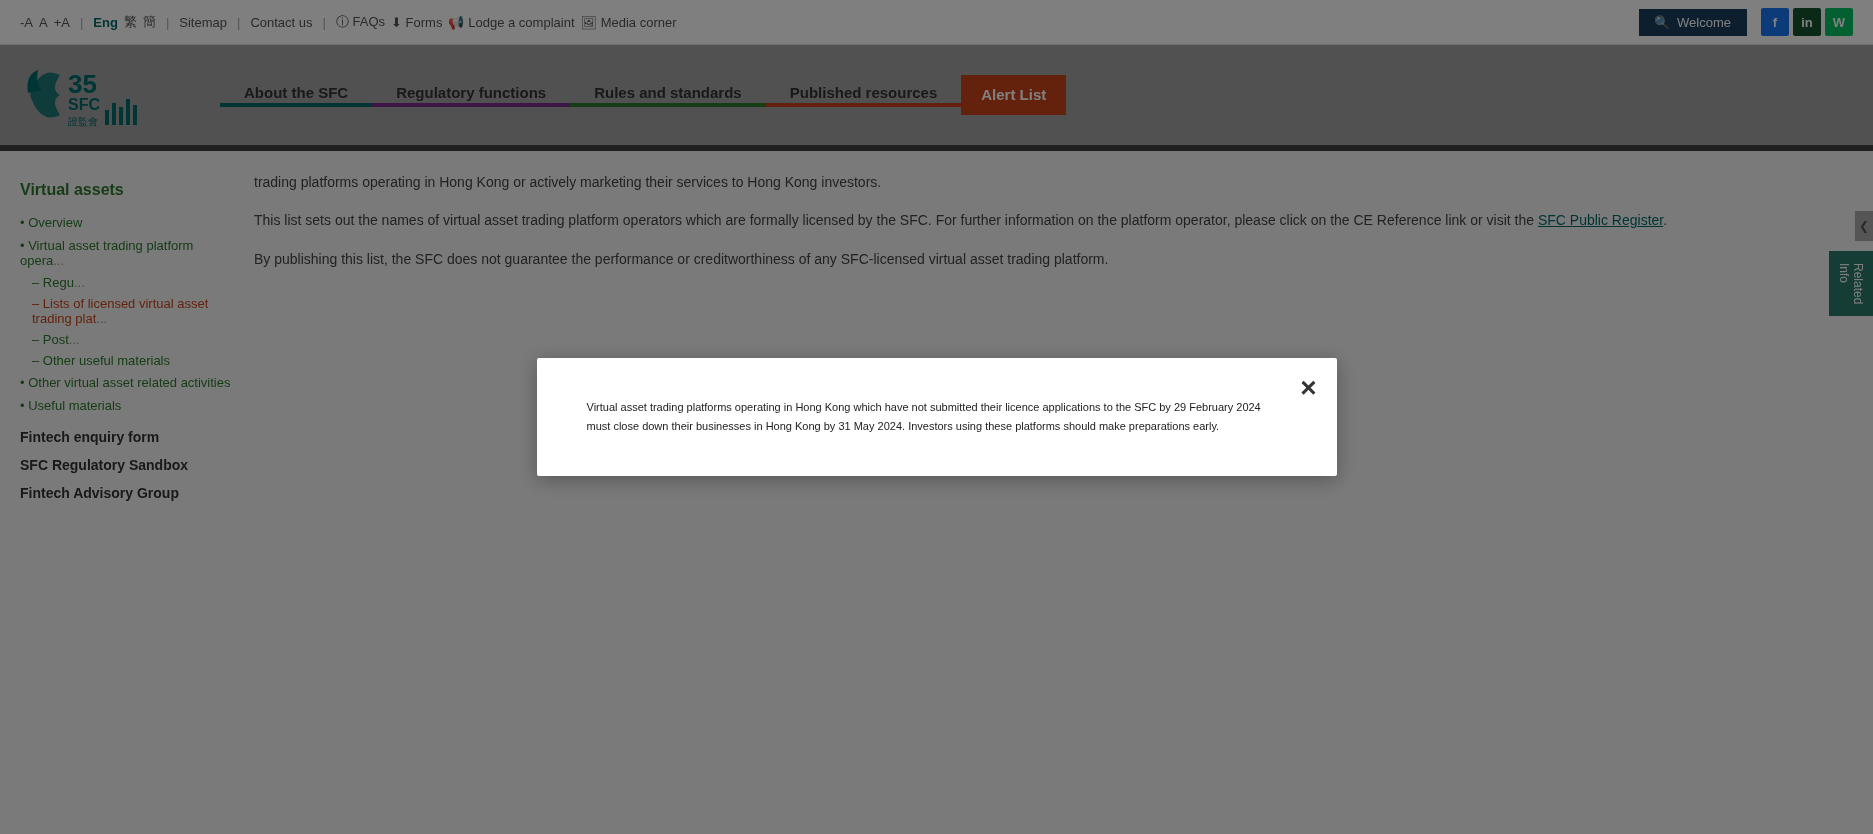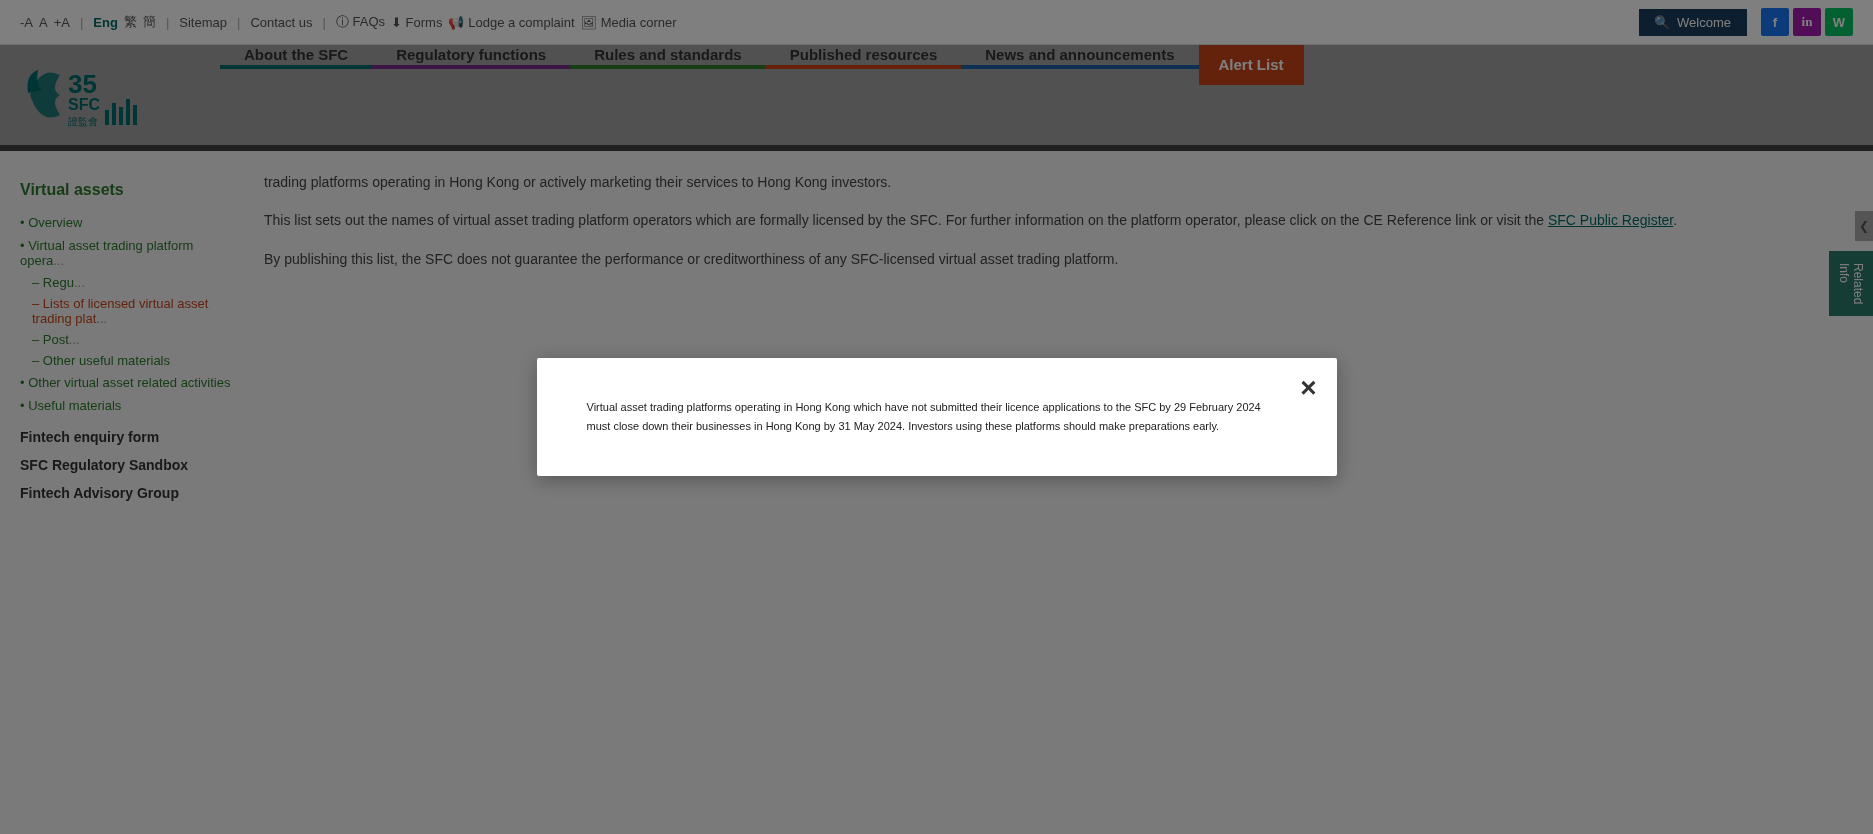--- a/index.html
+++ b/index.html
@@ -35,21 +35,21 @@
     .social-icon {
       width: 28px; height: 28px;
       display: flex; align-items: center; justify-content: center;
       border-radius: 2px;
       font-size: 13px;
       font-weight: bold;
       color: #fff;
       cursor: pointer;
     }
     .fb { background: #1877f2; }
-    .li { background: #a21caf; font-family: Liberation Serif, serif; }
+    .li { background: #14532d; }
     .wc { background: #07c160; }
 
     
     .header {
       background: #a3a3a3;
       border-bottom: 6px solid #404040;
     }
     .header-inner {
       display: flex;
       align-items: stretch;
@@ -61,21 +61,21 @@
       min-width: 220px;
     }
     .logo-img {
       width: 140px;
       height: 80px;
       display: flex;
       align-items: center;
     }
     .nav-area {
       display: flex;
-      align-items: flex-start;
+      align-items: center;
       flex: 1;
     }
     .nav-item {
       display: flex;
       align-items: center;
       justify-content: center;
       text-align: center;
       padding: 0 24px;
       font-size: 15px;
       font-weight: bold;
@@ -104,21 +104,21 @@
       font-weight: bold;
       cursor: pointer;
       min-width: 100px;
       line-height: 1.3;
     }
 
     
     .main-content {
       display: flex;
       padding: 20px;
-      gap: 14px;
+      gap: 4px;
       position: relative;
     }
 
     
     .sidebar {
       width: 220px;
       flex-shrink: 0;
       padding-top: 10px;
     }
     .sidebar-title {
@@ -302,23 +302,20 @@
       </div>
       <div class="nav-item regulatory">
         <div class="nav-item-text">Regulatory functions</div>
       </div>
       <div class="nav-item rules">
         <div class="nav-item-text">Rules and standards</div>
       </div>
       <div class="nav-item published">
         <div class="nav-item-text">Published resources</div>
       </div>
-      <div class="nav-item news">
-        <div class="nav-item-text">News and announcements</div>
-      </div>
       <div class="alert-btn">
         <div>Alert List</div>
       </div>
     </div>
   </div>
 </div>
 
 <div class="main-content">
 
   <div class="sidebar">

